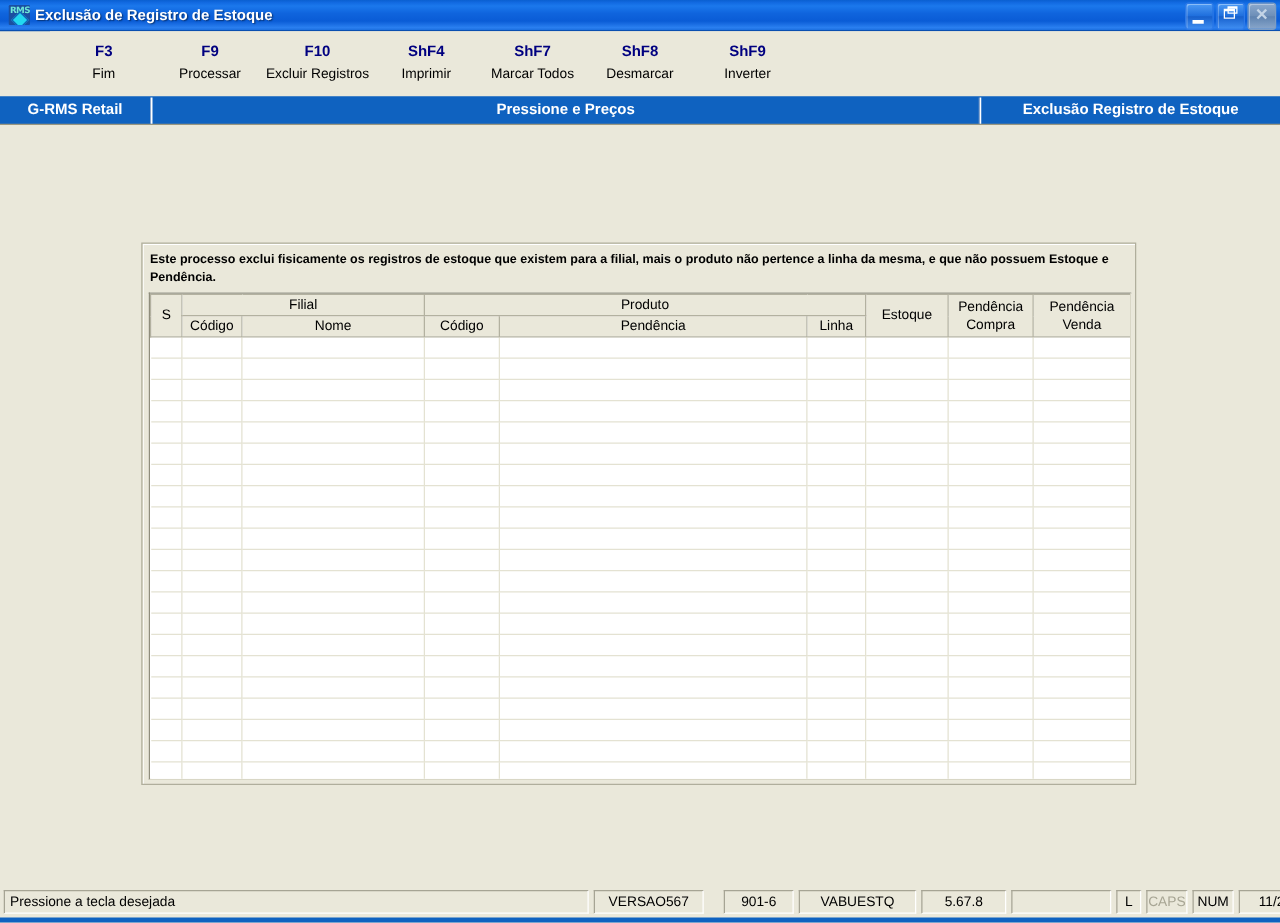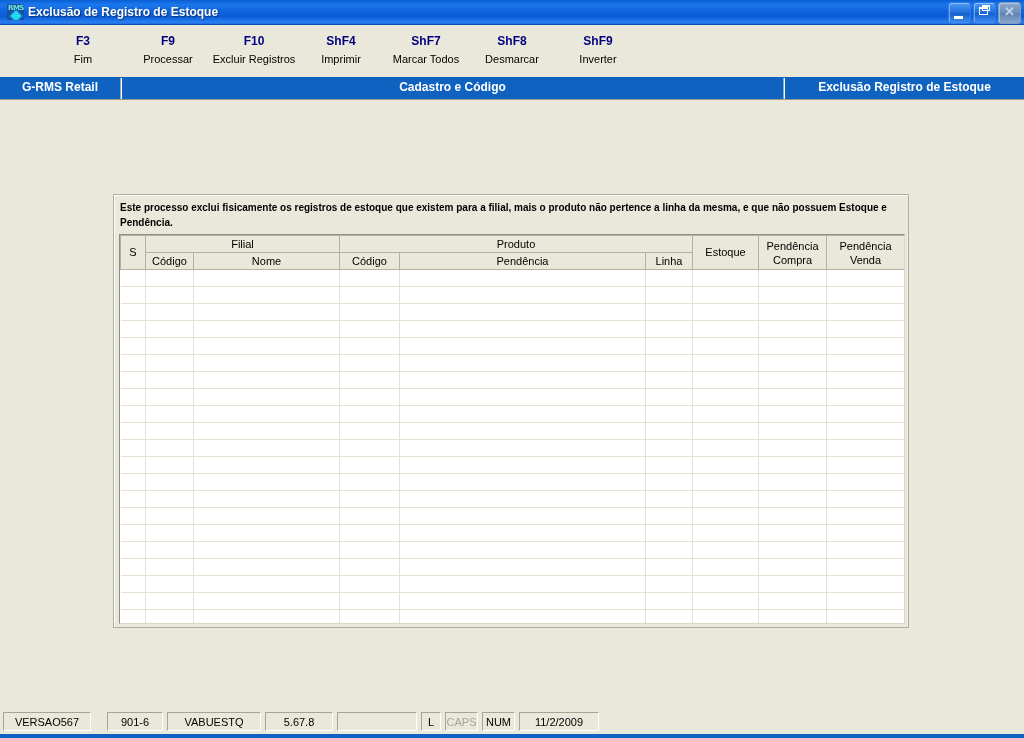--- a/index.html
+++ b/index.html
@@ -331,21 +331,21 @@
   </div>
   <div class="fnitem" id="fn6" style="left: 483px; width: 150px;">
     <div class="fnkey">ShF9</div>
     <div class="fnlabel">Inverter</div>
   </div>
 </div>
 
 <div class="navbar">
   <div class="nav-seg" id="nav-left">G-RMS Retail</div>
   <div class="nav-sep" style="left:120px"></div>
-  <div class="nav-seg" id="nav-mid">Cadastro e Código</div>
+  <div class="nav-seg" id="nav-mid">Pressione e Preços</div>
   <div class="nav-sep" style="left:783px"></div>
   <div class="nav-seg" id="nav-right">Exclusão Registro de Estoque</div>
 </div>
 
 <div class="panel">
 
   <div class="panel-note">Este processo exclui fisicamente os registros de estoque que existem para a filial, mais o produto não pertence a linha da mesma, e que não possuem Estoque e Pendência.</div>
 
   <div class="grid-wrap">
     <table class="grid">
@@ -614,20 +614,21 @@
             <td></td>
             <td></td>
             <td class="lastcol"></td>
           </tr>
         </tbody>
     </table>
   </div>
 </div>
 
 <div class="statusbar">
+  <div class="sb-cell" id="sb-message">Pressione a tecla desejada</div>
   <div class="sb-cell" id="sb-versao">VERSAO567</div>
   <div class="sb-cell" id="sb-code">901-6</div>
   <div class="sb-cell" id="sb-program">VABUESTQ</div>
   <div class="sb-cell" id="sb-release">5.67.8</div>
   <div class="sb-cell" id="sb-blank"></div>
   <div class="sb-cell" id="sb-l">L</div>
   <div class="sb-cell" id="sb-caps">CAPS</div>
   <div class="sb-cell" id="sb-num">NUM</div>
   <div class="sb-cell" id="sb-date">11/2/2009</div>
 </div>

